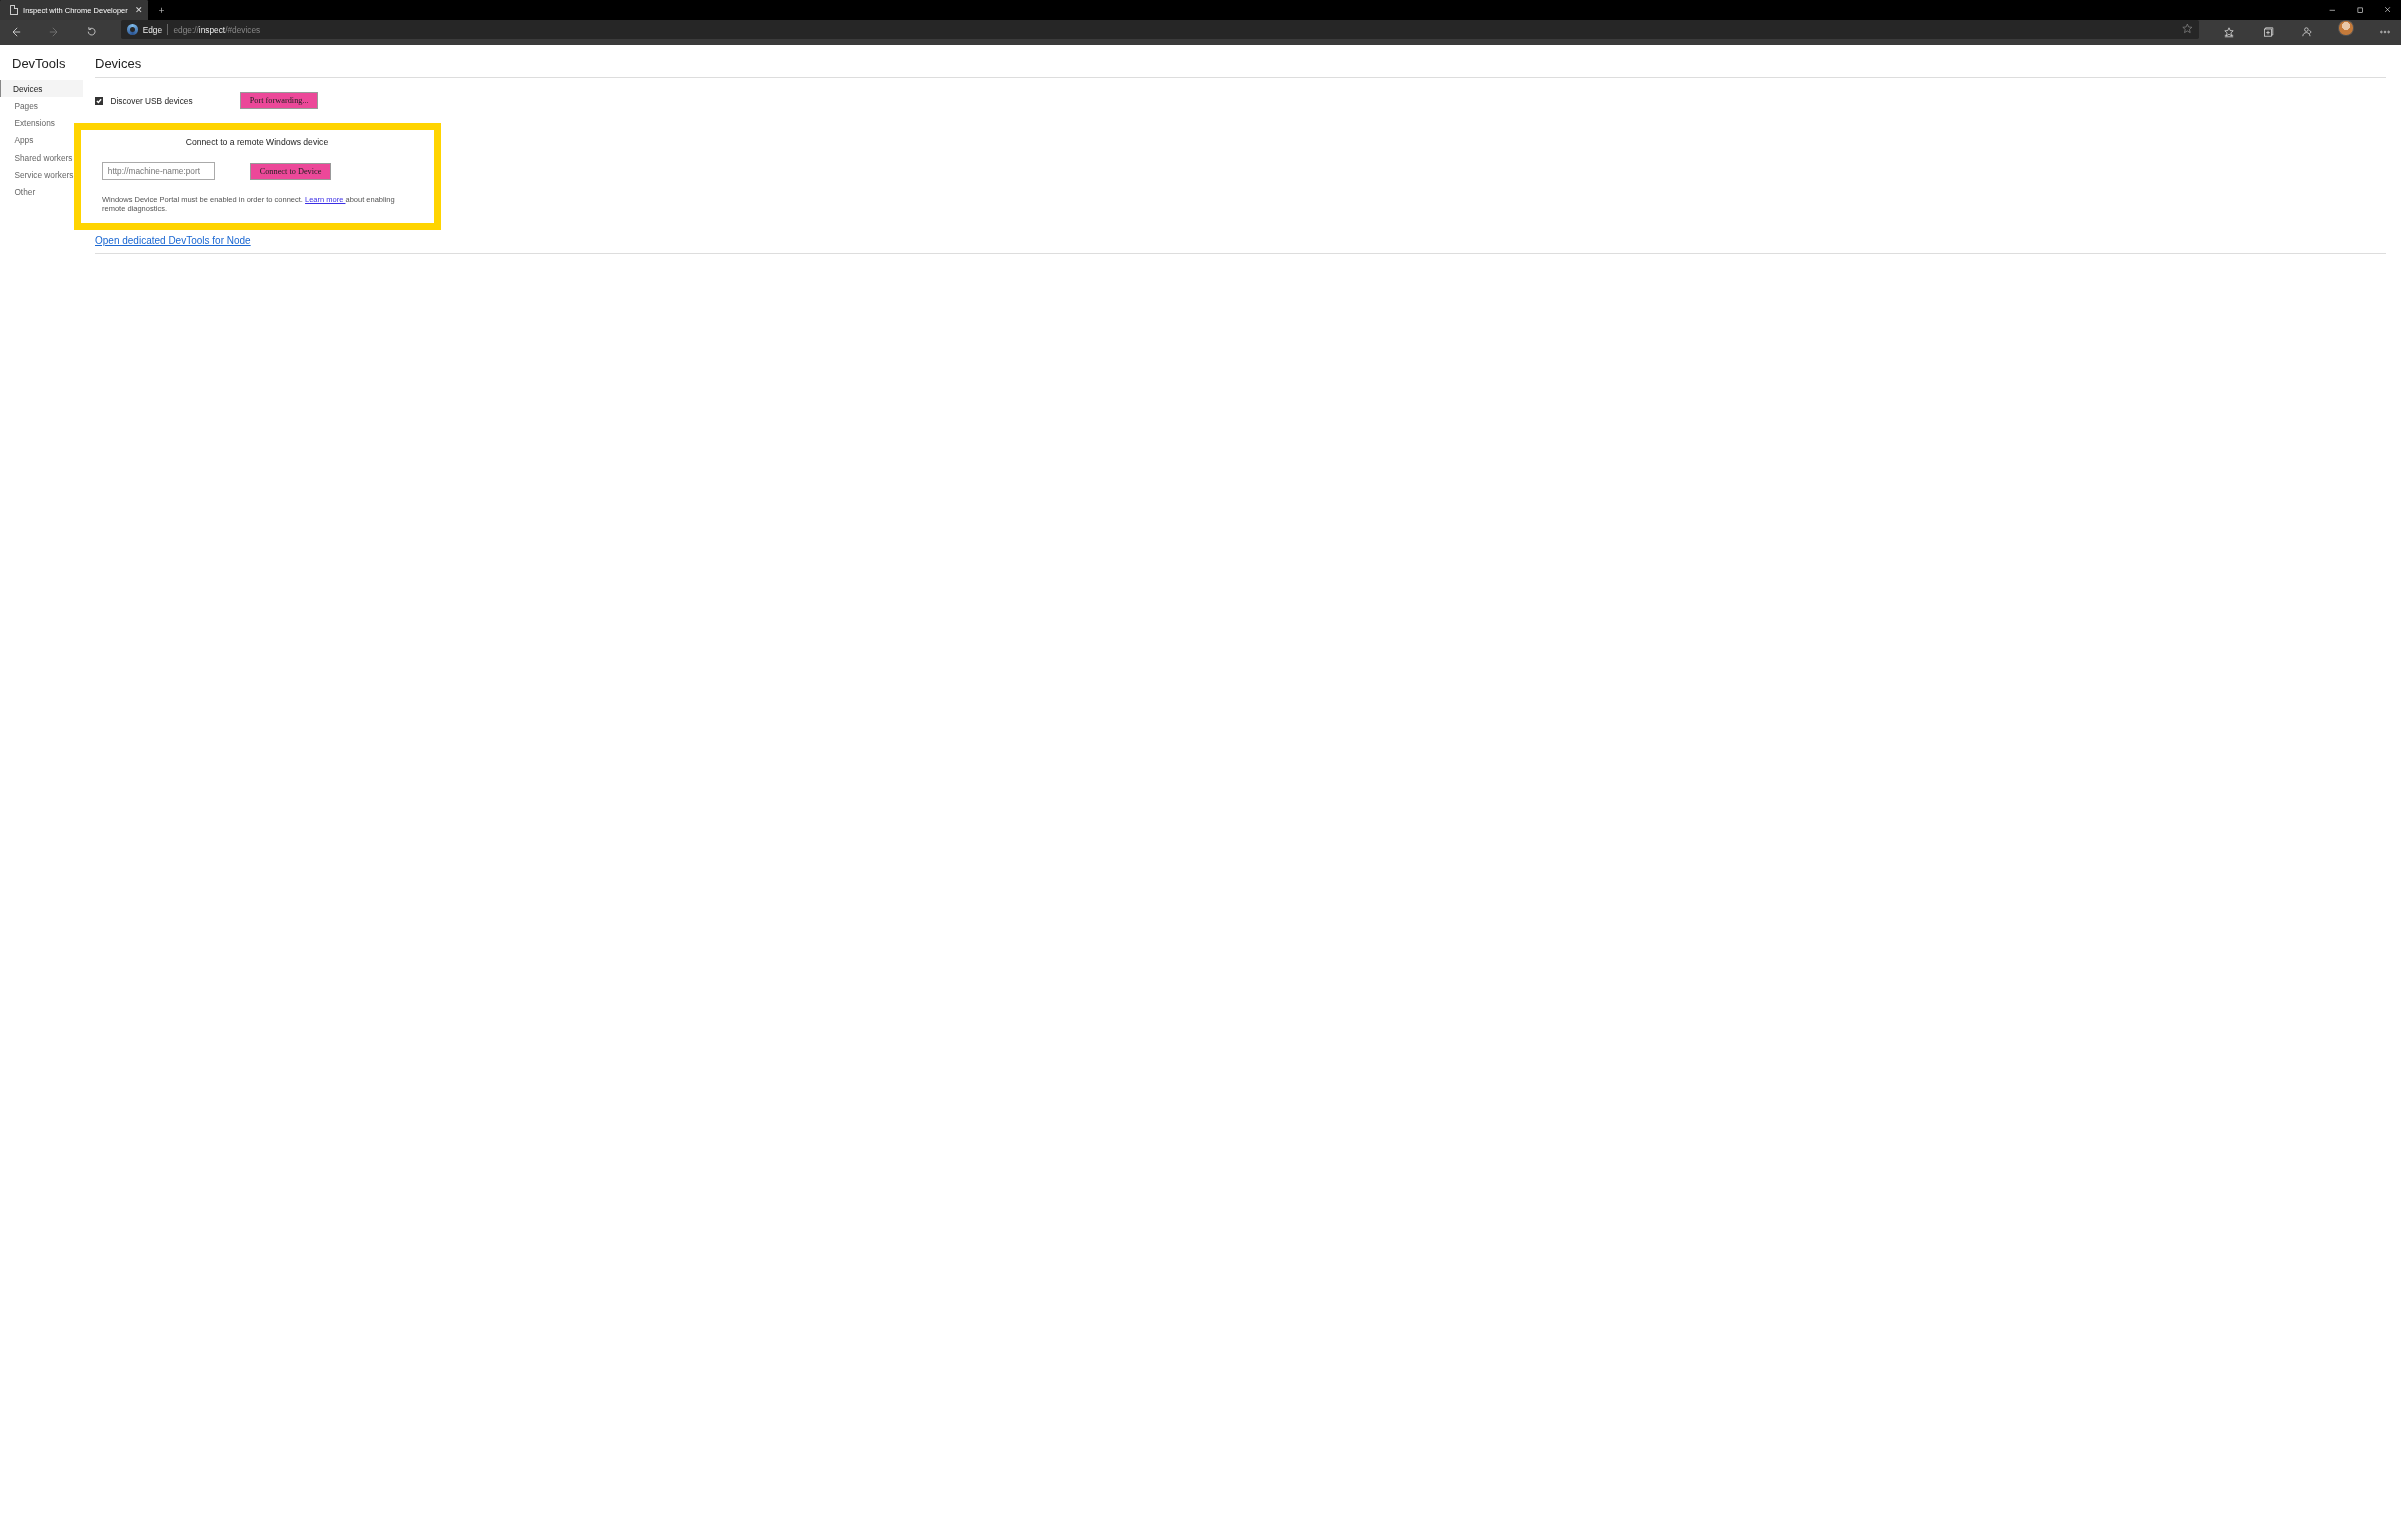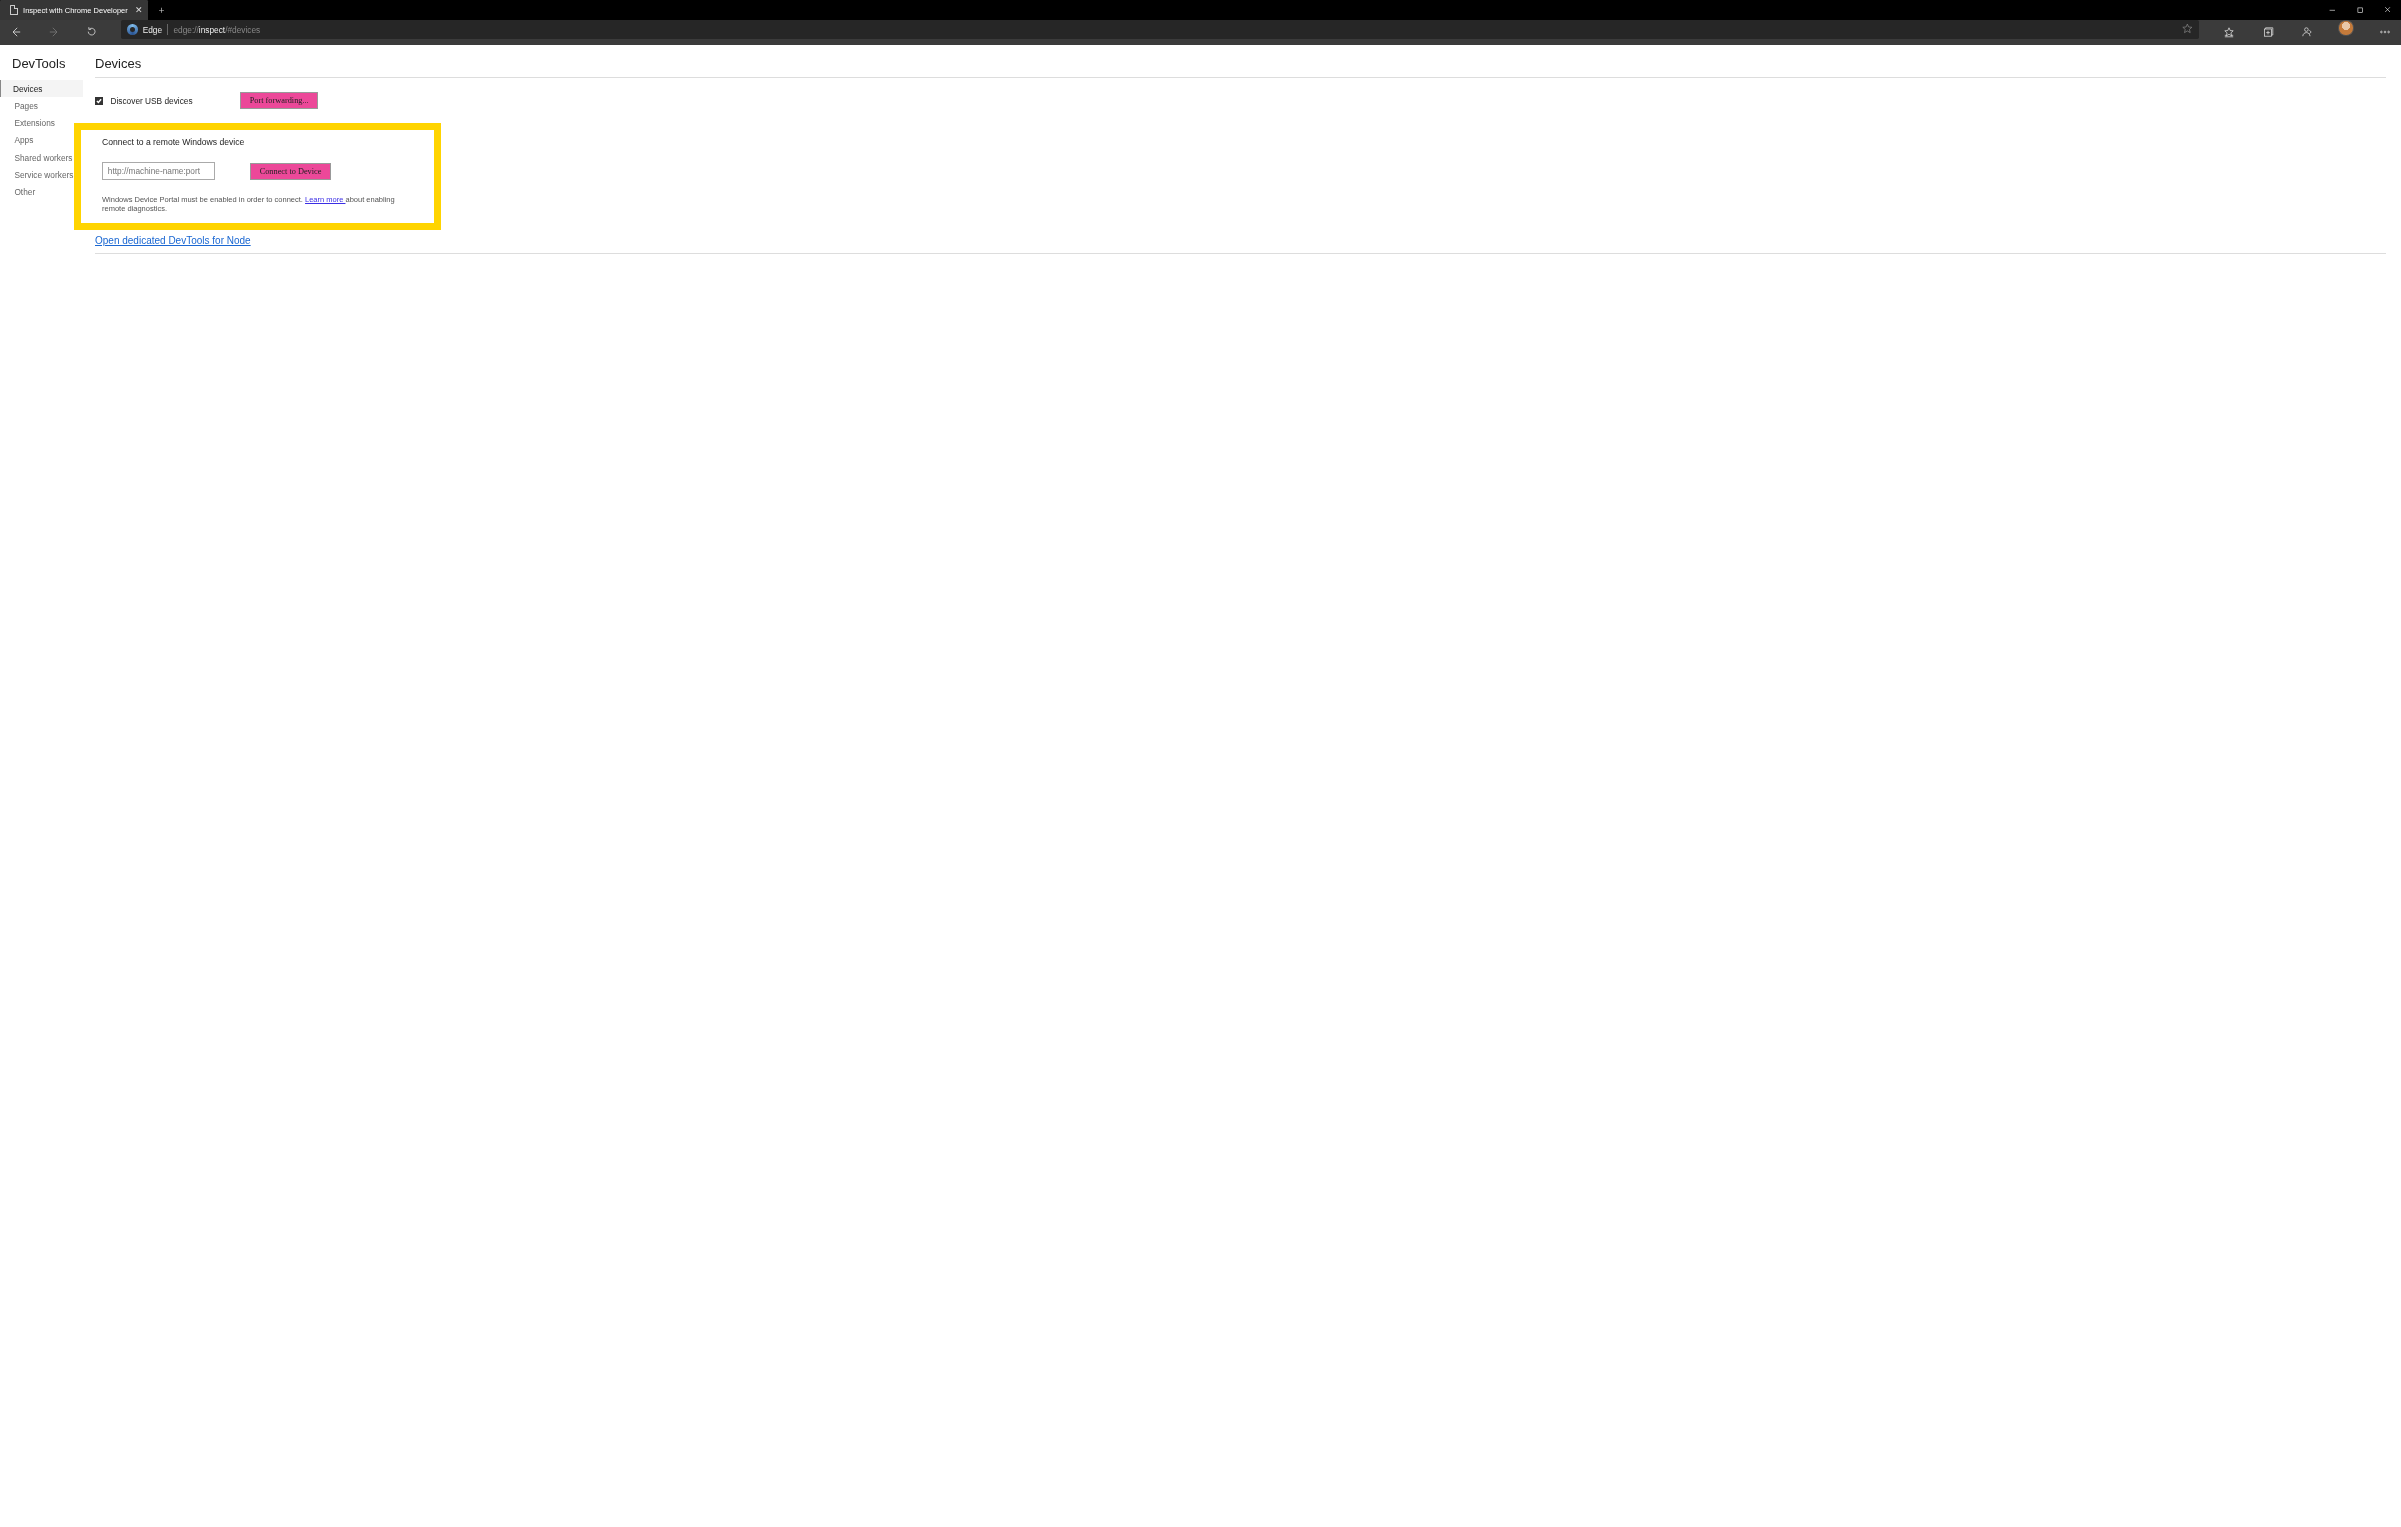--- a/index.html
+++ b/index.html
@@ -47,21 +47,21 @@
 
   .row { display:flex; align-items:center; gap:2.4px; margin:15px 0;}
   .chkwrap { display:flex; align-items:center; width:143px;}
   .chk { width:8.3px; height:8.3px; background:#333; margin-right:7.2px; display:inline-flex; align-items:center; justify-content:center; }
   .chk svg { stroke:#fff; stroke-width:2.4; fill:none; }
   .chklabel { font-size:8.3px; color:#222; }
 
   .btn { background:#ec4899; border:0.6px solid #999; padding:3px 8.3px; font-size:8.3px; color:#222; cursor:pointer; font-family:Liberation Serif, serif;}
 
   .highlight { border:7.2px solid #ffd400; padding: 7.2px 21.5px 9.5px 21.5px; margin: -1.2px 0 2.4px -21.5px; width:367px; background:#fff; position:relative;}
-  .hi-title { font-size:8.6px; color:#222; margin-bottom:6px; }
+  .hi-title { font-size:8.6px; color:#222; margin-bottom:6px;text-align:center; }
   .txtinput { border:0.6px solid #aaa; padding:3px 4.8px; font-size:8.3px; width:113px; color:#777; font-family:inherit; margin-right:33px;}
   .hint { font-size:7.5px; color:#555; margin-top:6px; }
   .hint a { color:#3b2ee5; text-decoration:underline; }
 
   .link { color:#1a67d2; font-size:10px; display:inline-block; margin-top:2.4px;}
 
   
   .row.covered { position:relative; z-index:0; height:12px; overflow:hidden; margin-bottom:-3.6px;}
 </style>
 </head>

